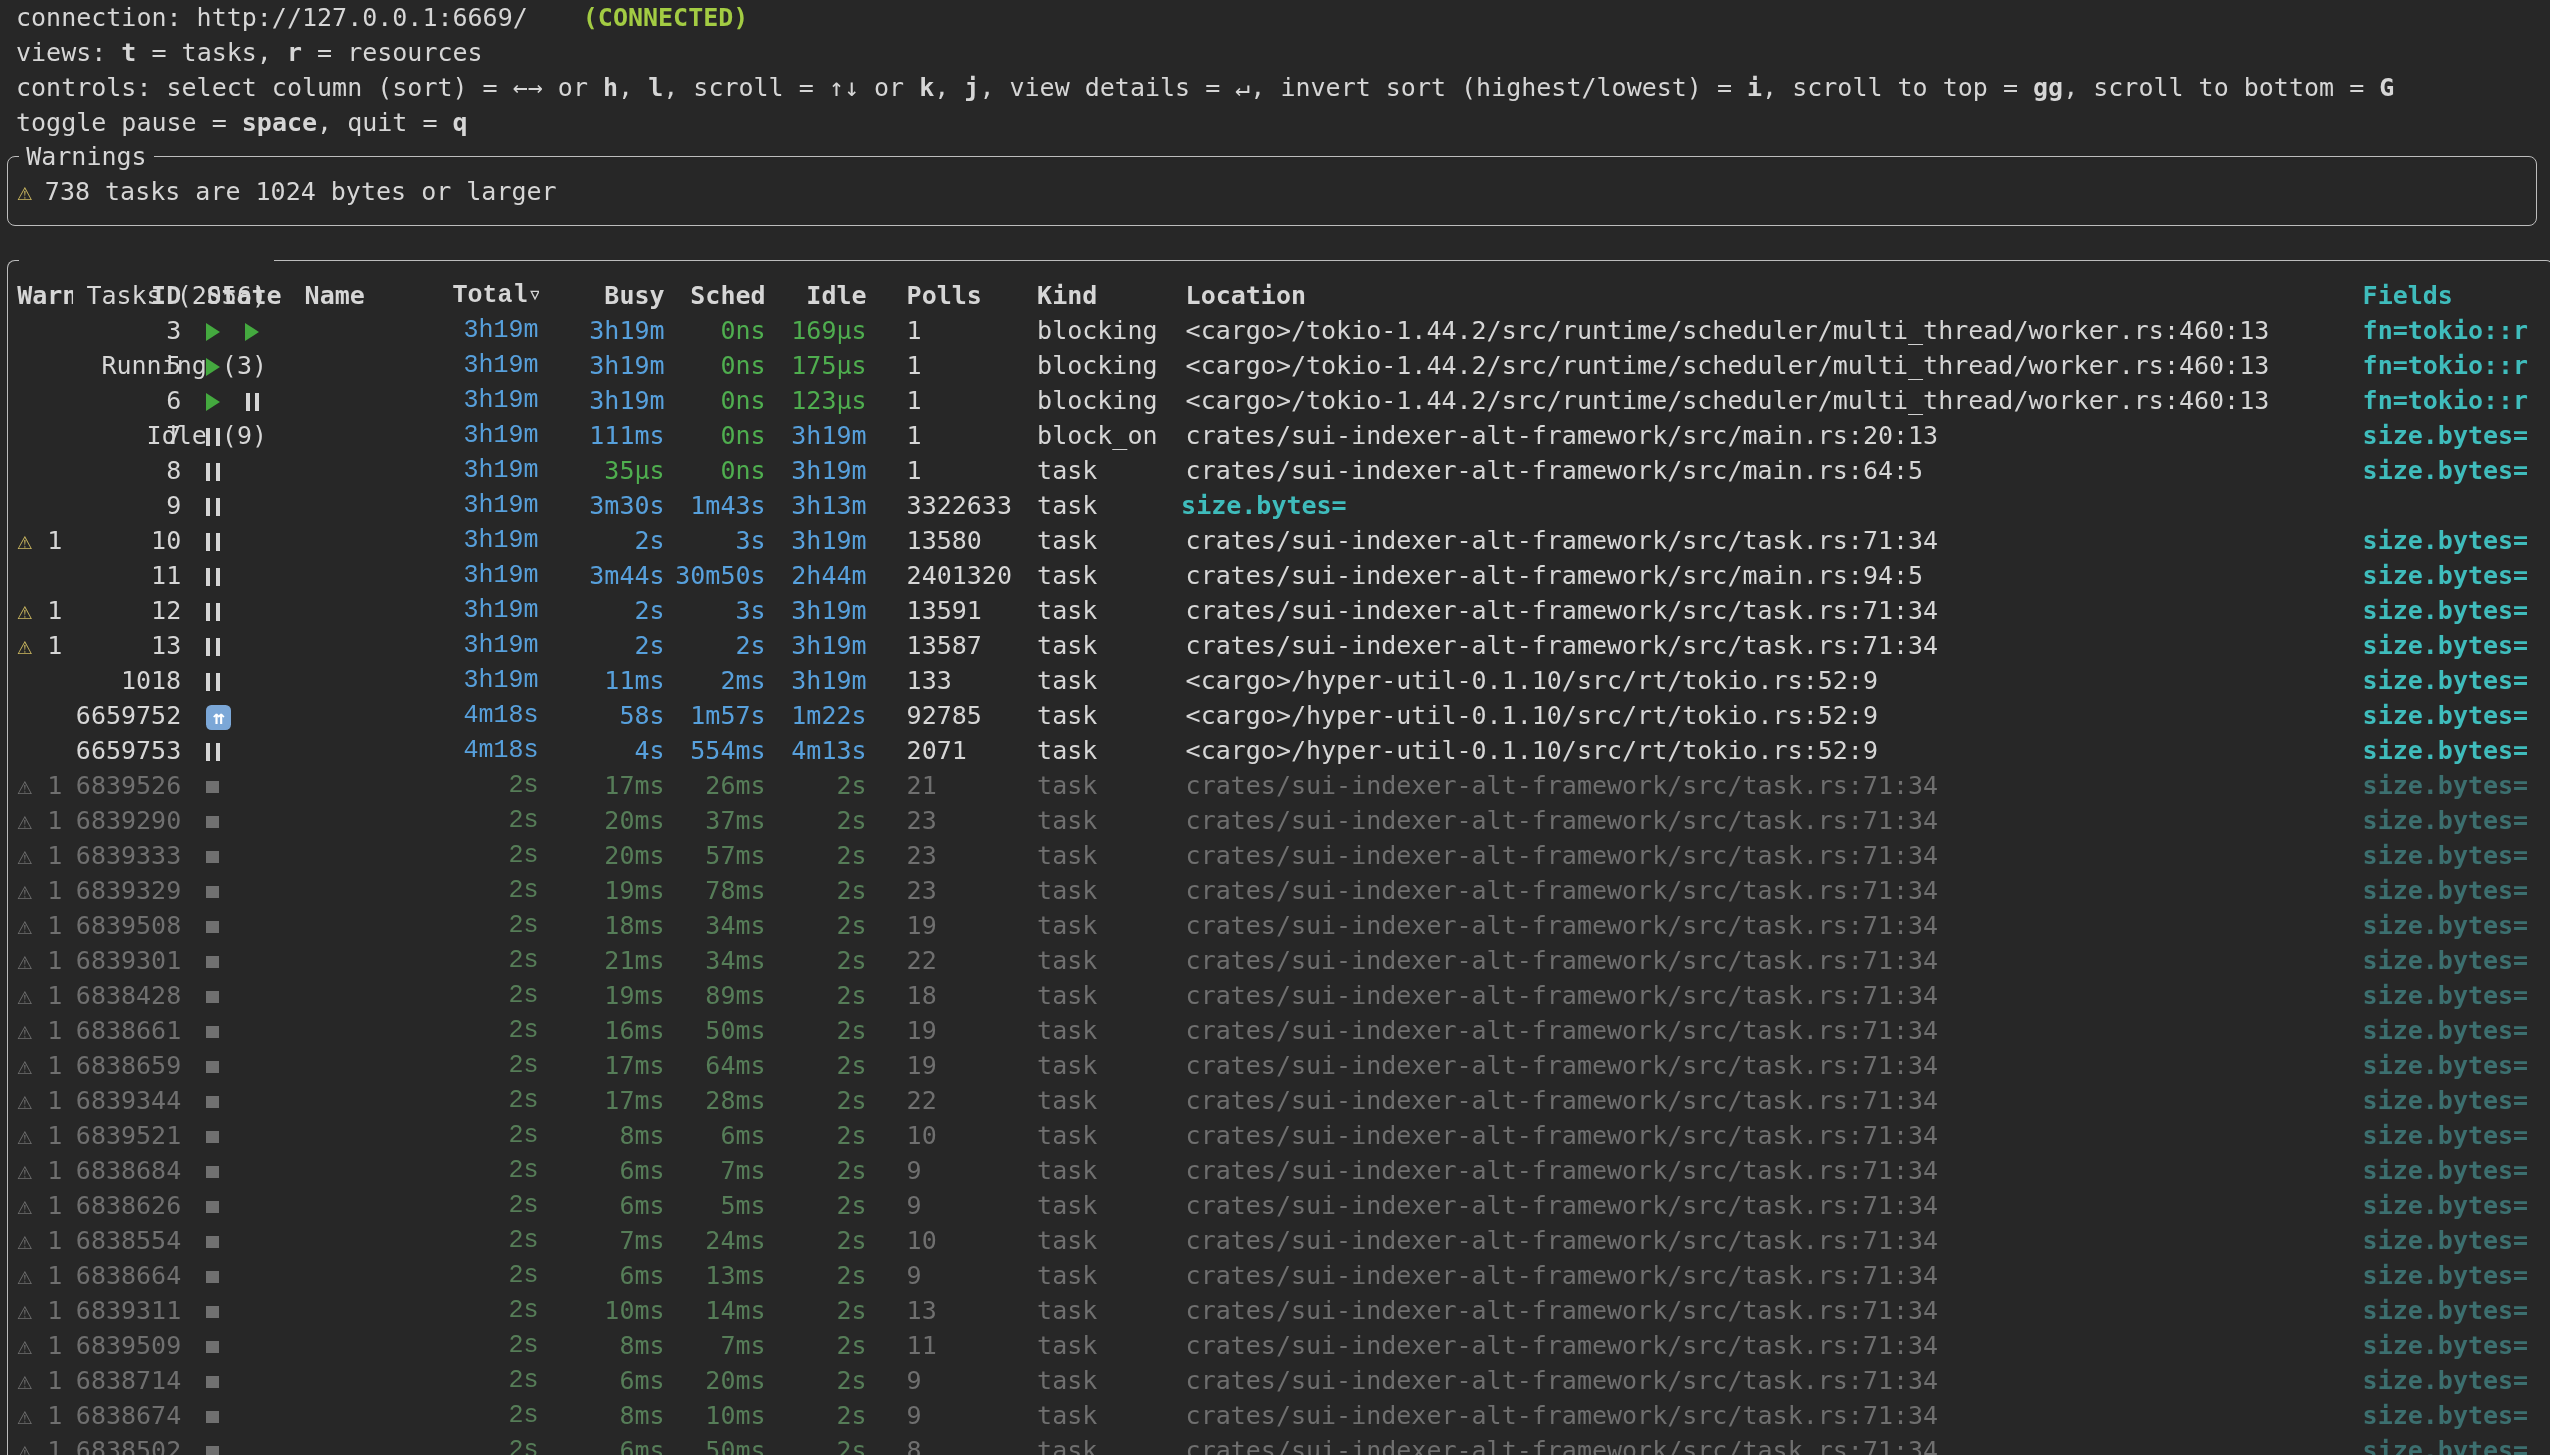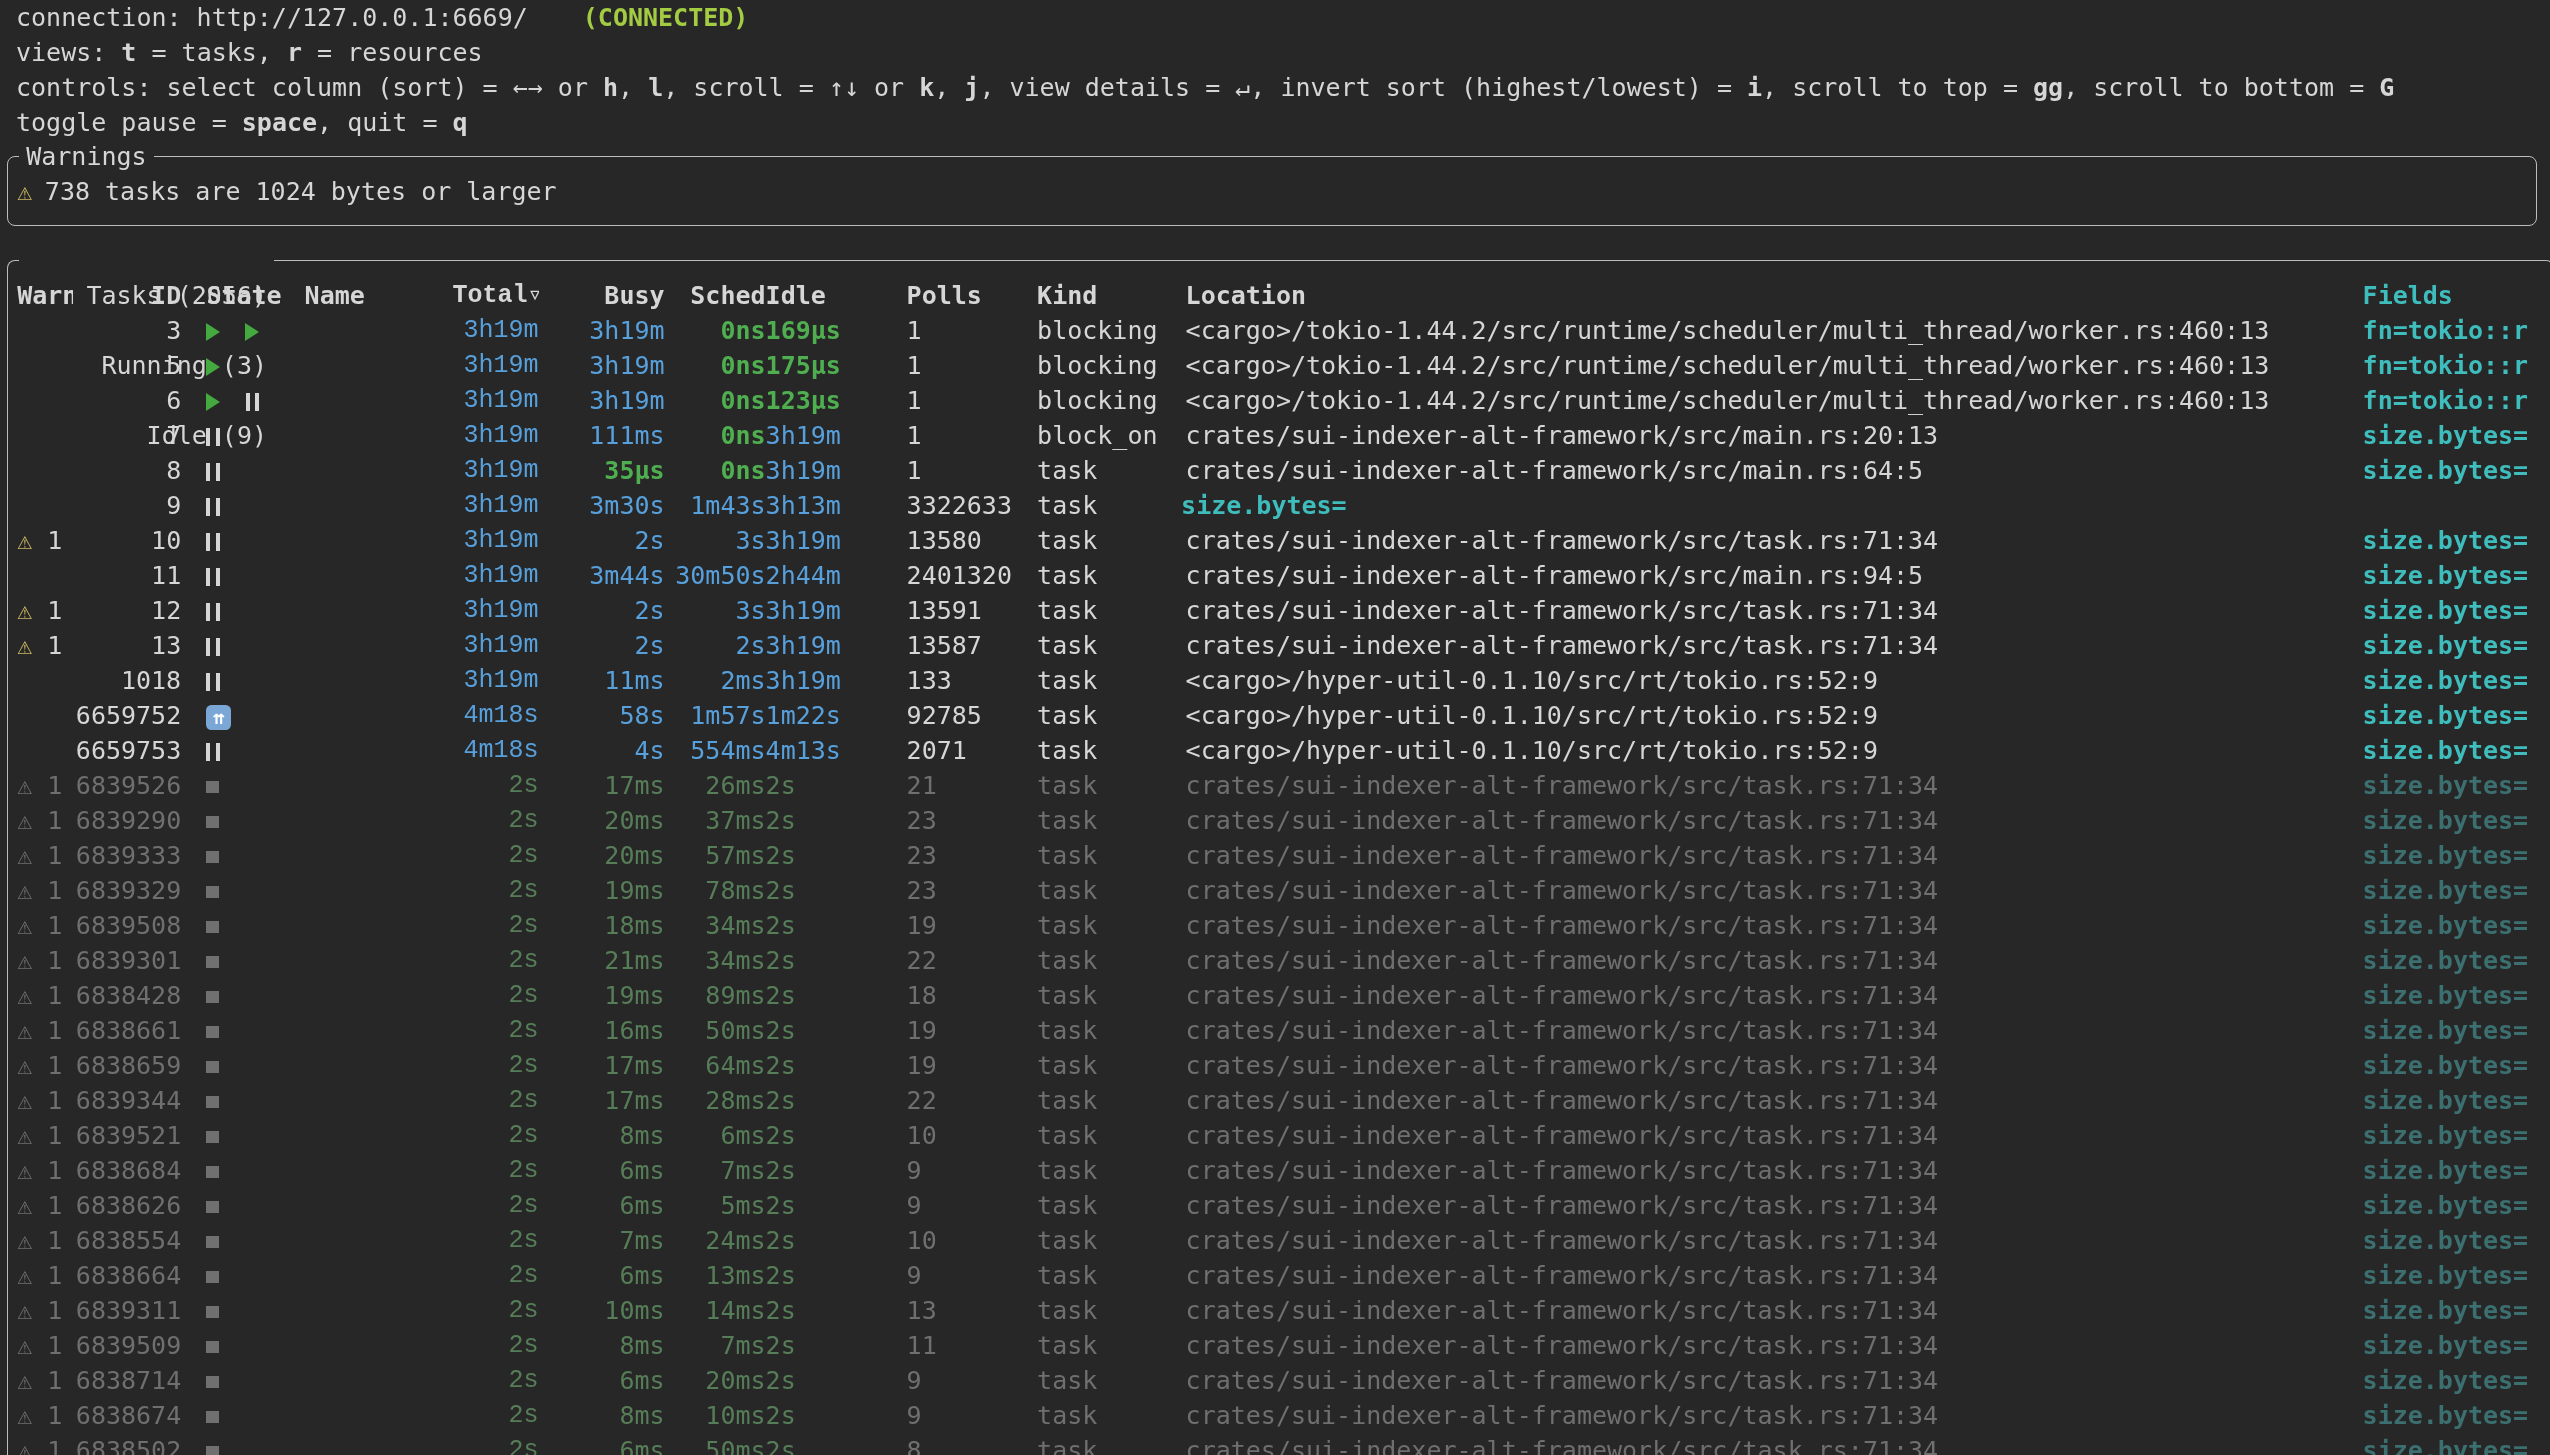--- a/index.html
+++ b/index.html
@@ -43,27 +43,27 @@
   
   .trow { display: flex; height: 35px; line-height: 35px; align-items: center; }
   .cell { white-space: pre; overflow: hidden; flex: 0 0 auto; }
   .c-warn   { width: 65px;  padding-left: 9px; }
   .c-id     { width: 108px; text-align: right; }
   .c-state  { width: 109px; margin-left: 14.4px; padding-left: 10.8px; }
   .c-name   { width: 148px; }
   .c-total  { width: 86px;  text-align: right; font-family: Liberation Mono, monospace; }
   .c-busy   { width: 126px; text-align: right; }
   .c-sched  { width: 101px; text-align: right; }
-  .c-idle   { width: 101px; text-align: left; }
+  .c-idle   { width: 101px; text-align: right; }
   .c-polls  { width: 126px; margin-left: 40px; }
   .c-kind   { width: 144px; margin-left: 4.5px; }
   .c-loc    { width: 1177px; margin-left: 4.5px; }
   .c-fields { width: 197px; color: var(--fields-cyan, #3fbcbc); font-weight: bold; }
 
-  .dur-green { color: var(--duration-green, #4fae4f); font-weight: bold; }
+  .dur-green { color: var(--duration-green, #4fae4f); }
   .dur-blue  { color: var(--duration-blue, #57a0dc); }
 
   
   .dim, .dim .cell { color: var(--dim-text, #6f6f6f); }
   .dim .dur-green, .dim .dur-blue { color: var(--dim-green, #567d58); }
   .dim .c-fields { color: var(--dim-cyan, #3c6f6f); }
   .dim .warn-ic { color: var(--dim-text, #6f6f6f); }
 
   
   .ic-run {

